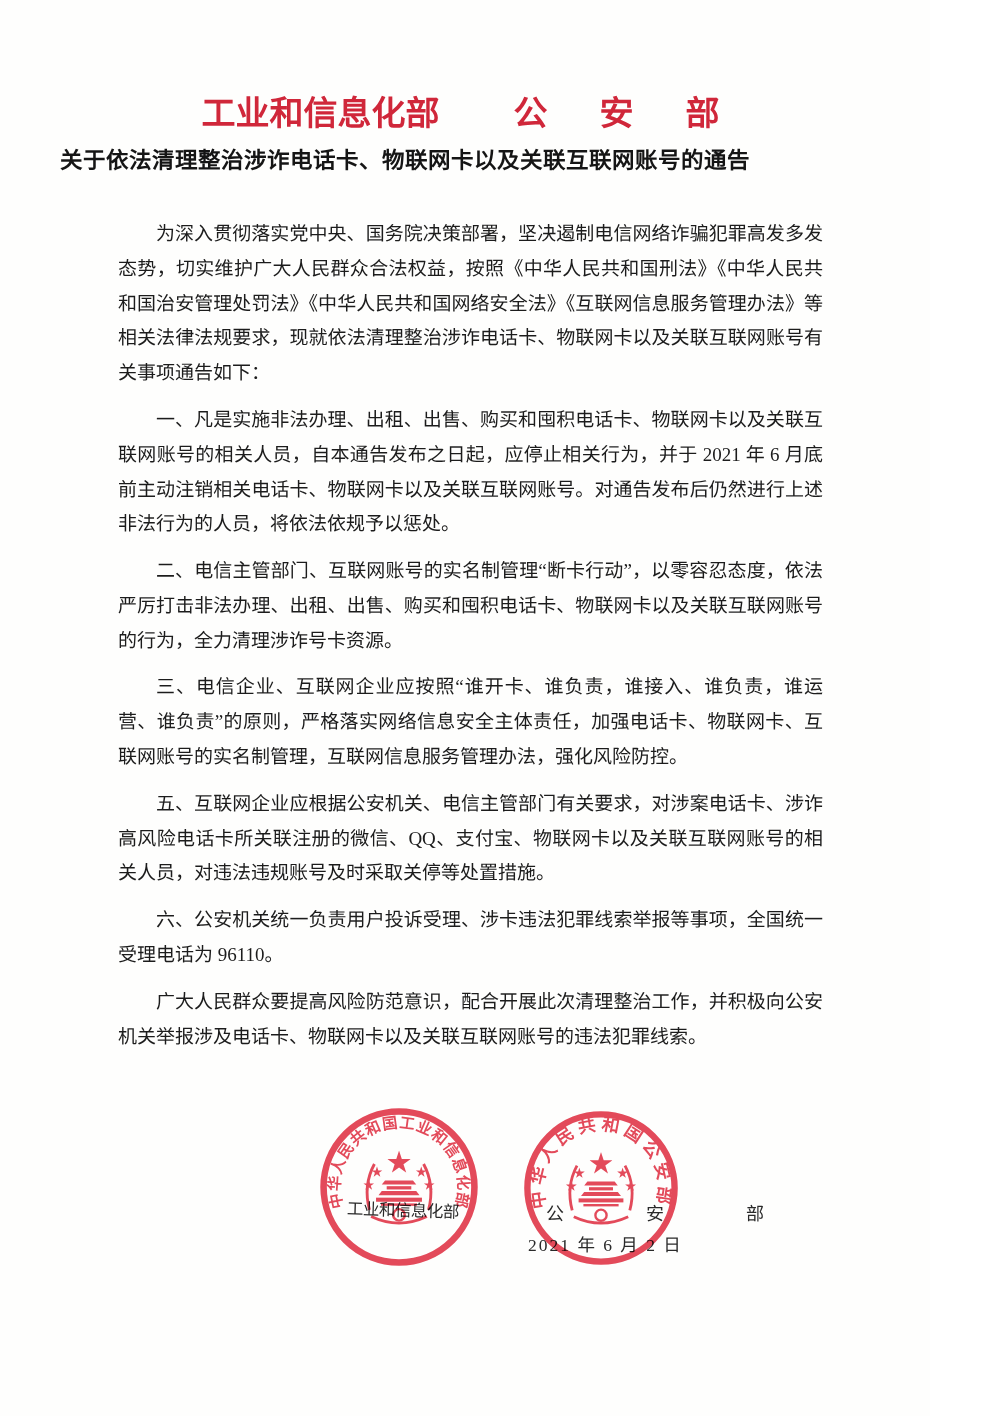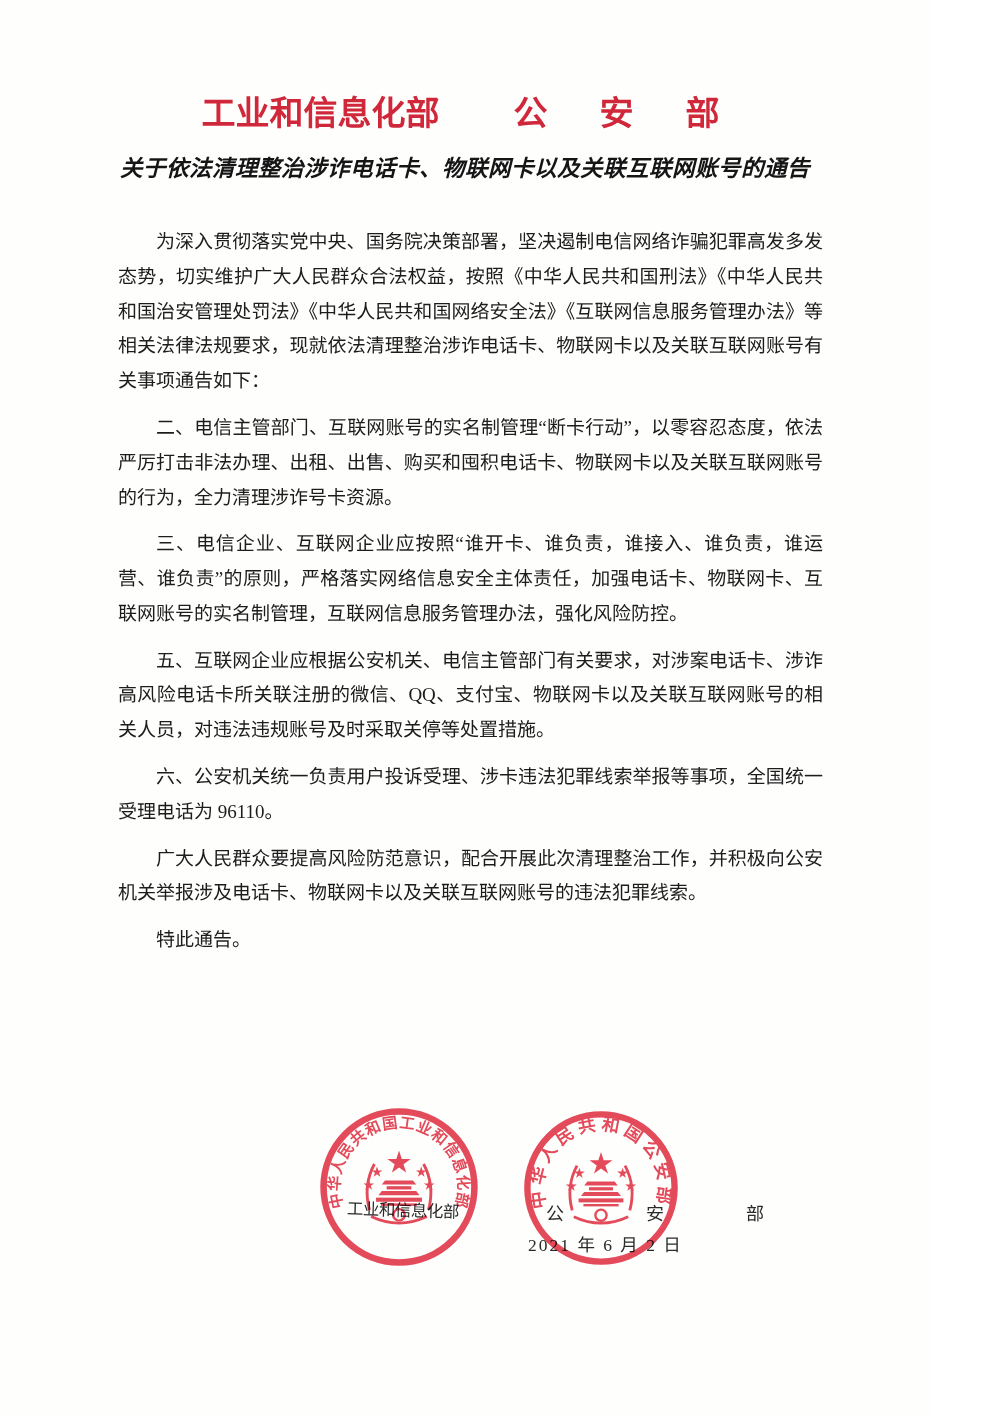--- a/index.html
+++ b/index.html
@@ -18,24 +18,23 @@
     overflow:hidden;
   }
   .ministries{
     padding-top:94px;
     display:flex;justify-content:center;align-items:baseline;gap:74px;
     font-weight:700;font-size:34px;line-height:1.2;
     color:var(--header-red);
   }
   .ministry-right{letter-spacing:9px;}
   .doc-title{
-    margin:20px 60px 0;
-    text-align:center;
+    margin:12px 60px 0;
     font-size:22.5px;line-height:1.25;font-weight:700;
-    color:#151515;letter-spacing:.5px;font-style:italic;
+    color:#151515;letter-spacing:.5px;
   }
   .body-text{
     margin:42px 95px 0 106px;
     font-size:19px;line-height:34.8px;
     text-align:justify;
     color:#1c1c1c;
   }
   .para{margin:12px;text-indent:2em;}
   .seal-area{
     position:absolute;left:0;top:1100px;width:1000px;height:240px;
@@ -61,26 +60,26 @@
 
   <div class="ministries">
     <span class="ministry-left">工业和信息化部</span>
     <span class="ministry-right">公　安　部</span>
   </div>
 
   <h1 class="doc-title">关于依法清理整治涉诈电话卡、物联网卡以及关联互联网账号的通告</h1>
 
   <div class="body-text">
       <p class="para">为深入贯彻落实党中央、国务院决策部署，坚决遏制电信网络诈骗犯罪高发多发态势，切实维护广大人民群众合法权益，按照《中华人民共和国刑法》《中华人民共和国治安管理处罚法》《中华人民共和国网络安全法》《互联网信息服务管理办法》等相关法律法规要求，现就依法清理整治涉诈电话卡、物联网卡以及关联互联网账号有关事项通告如下：</p>
+      <p class="para">一、凡是实施非法办理、出租、出售、购买和囤积电话卡、物联网卡以及关联互联网账号的相关人员，自本通告发布之日起，应停止相关行为，并于 2021 年 6 月底前主动注销相关电话卡、物联网卡以及关联互联网账号。对通告发布后仍然进行上述非法行为的人员，将依法依规予以惩处。</p>
       <p class="para">二、电信主管部门、互联网账号的实名制管理“断卡行动”，以零容忍态度，依法严厉打击非法办理、出租、出售、购买和囤积电话卡、物联网卡以及关联互联网账号的行为，全力清理涉诈号卡资源。</p>
       <p class="para">三、电信企业、互联网企业应按照“谁开卡、谁负责，谁接入、谁负责，谁运营、谁负责”的原则，严格落实网络信息安全主体责任，加强电话卡、物联网卡、互联网账号的实名制管理，互联网信息服务管理办法，强化风险防控。</p>
       <p class="para">五、互联网企业应根据公安机关、电信主管部门有关要求，对涉案电话卡、涉诈高风险电话卡所关联注册的微信、QQ、支付宝、物联网卡以及关联互联网账号的相关人员，对违法违规账号及时采取关停等处置措施。</p>
       <p class="para">六、公安机关统一负责用户投诉受理、涉卡违法犯罪线索举报等事项，全国统一受理电话为 96110。</p>
       <p class="para">广大人民群众要提高风险防范意识，配合开展此次清理整治工作，并积极向公安机关举报涉及电话卡、物联网卡以及关联互联网账号的违法犯罪线索。</p>
-      <p class="para">特此通告。</p>
     </div>
 
   <div class="seal-area">
 
     <span class="printed-sig sig-left">工业和信息化部</span>
     <span class="printed-sig sig-right">公　安　部</span>
     <span class="printed-sig seal-date">2021 年 6 月 2 日</span>
 
     <svg class="seal seal-left" viewBox="0 0 200 200" aria-hidden="true">
       <defs>

